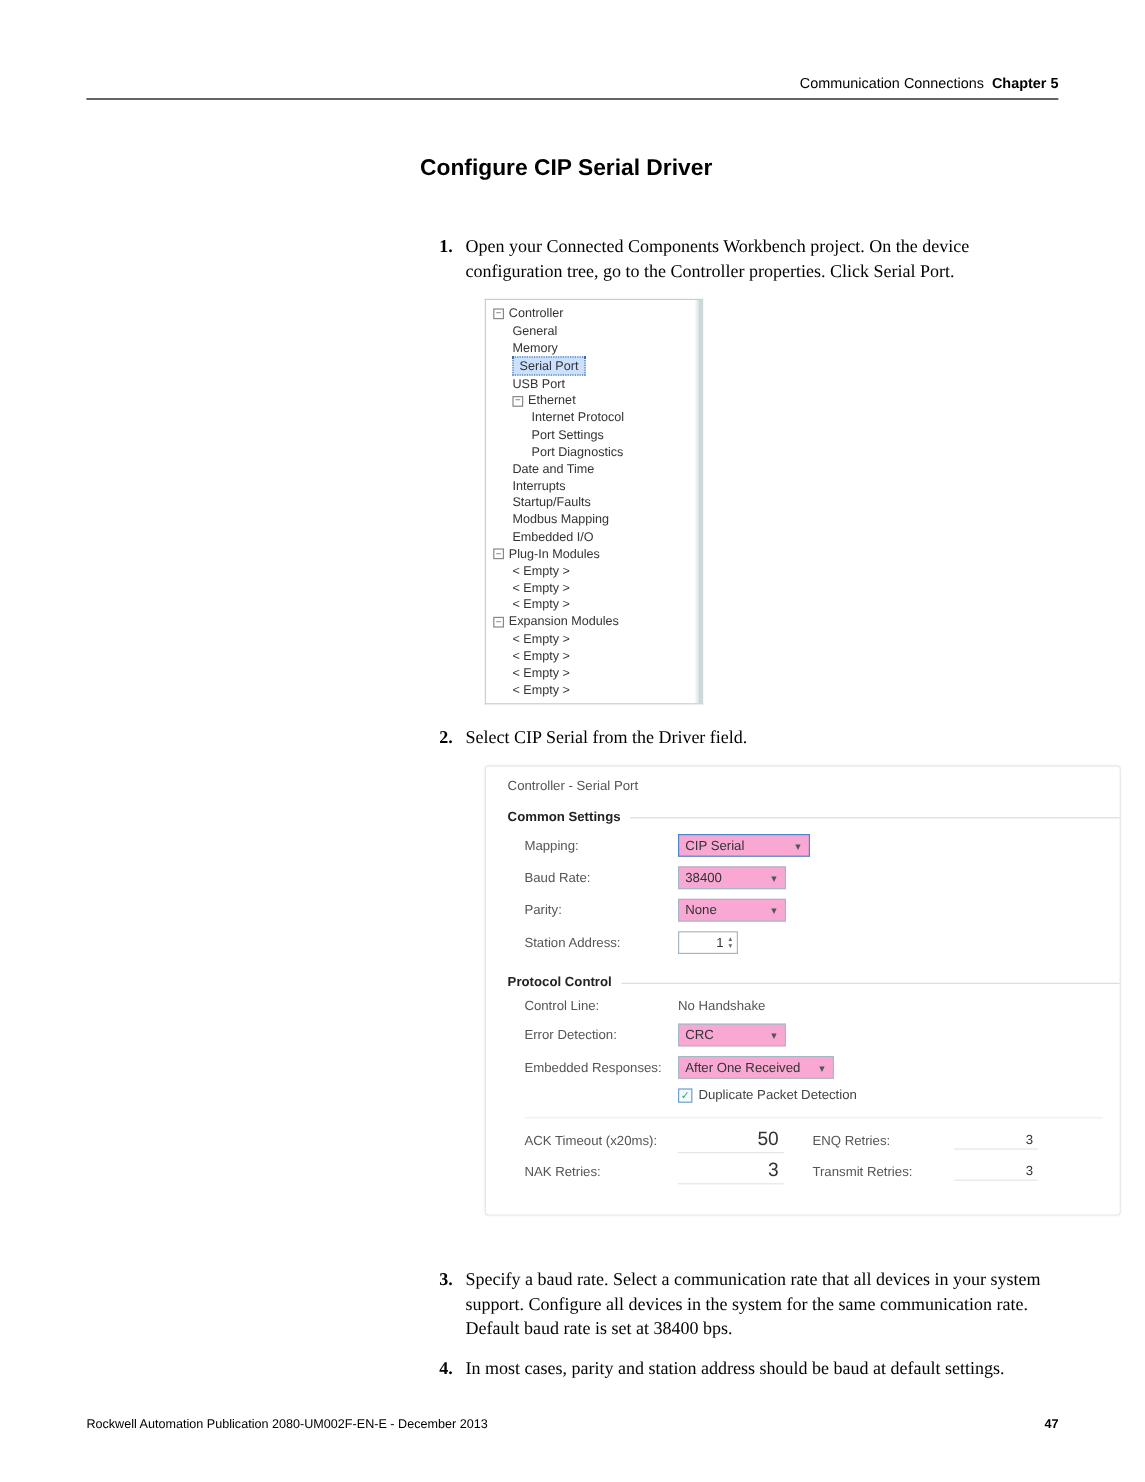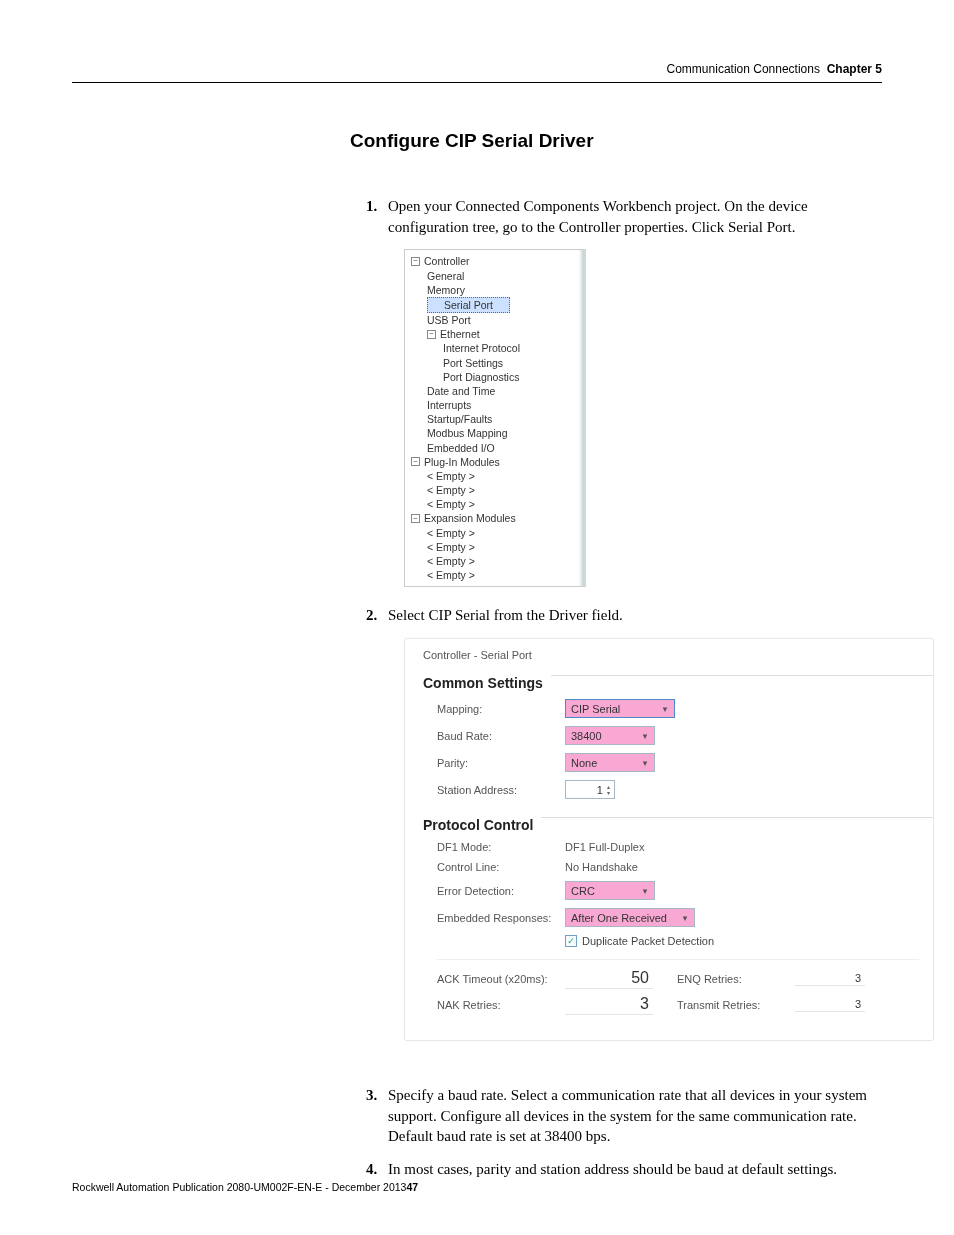--- a/index.html
+++ b/index.html
@@ -65,42 +65,42 @@
   .tree-row { display: flex; align-items: center; padding: 0 6px; white-space: nowrap; }
   .tree-exp {
     width: 9px; height: 9px; border: 1px solid #888;
     display: inline-flex; align-items: center; justify-content: center;
     font-size: 8px; margin-right: 4px; color: #555; line-height: 1;
     font-family: Arial, sans-serif;
   }
   .tree-label.selected {
     background: #cce0ff;
     border: 1px dotted #3b6ea5;
-    padding: 0 16px;
+    padding: 0 5px;
   }
   .ind-1 { padding-left: 22px; }
   .ind-2 { padding-left: 38px; }
   .ind-1x { padding-left: 10px; }
 
   
   .form-panel {
     width: 530px;
     border: 1px solid #e8e8e8;
     border-radius: 3px;
     padding: 10px 0 22px 18px;
     font-family: 'Segoe UI', Tahoma, Arial, sans-serif;
     font-size: 11px;
     color: #444;
     background: #fff;
     box-shadow: 0 0 2px rgba(0,0,0,0.05);
   }
   .form-title { font-size: 11px; color: #555; margin-bottom: 10px; }
   .fieldset-title {
-    font-weight: bold; font-size: 14px; color: #222;
-    padding: 4px 0; display: flex; 
+    font-weight: bold; font-size: 11px; color: #222;
+    padding: 4px 0; display: flex; align-items: center;
   }
   .fieldset-title::after {
     content: ""; flex: 1; border-top: 1px solid #ddd; margin-left: 8px;
   }
   .form-row { display: flex; align-items: center; padding: 4px 0 4px 14px; }
   .form-row .lbl { width: 128px; color: #555; }
   .select {
     display: inline-flex; align-items: center; justify-content: space-between;
     border: 1px solid #a6b8c8; background: #f9a8d4;
     height: 19px; padding: 0 2px 0 5px; font-size: 11px; color: #333;
@@ -139,21 +139,21 @@
   .grid-row .val-box2 {
     width: 70px; text-align: right; font-size: 11px; color: #333;
     border-bottom: 1px solid #e5e5e5; padding: 0 4px 1px 0;
   }
 
   
   .footer {
     position: absolute;
     bottom: 42px;
     left: 72px; right: 72px;
-    display: flex; 
+    display: flex; justify-content: space-between;
     font-family: Arial, Helvetica, sans-serif;
     font-size: 10.5px;
   }
   .footer .pg { font-weight: bold; }
 </style>
 </head>
 <body>
 
 <div class="header">
   <span>Communication Connections</span>
@@ -293,24 +293,20 @@
                 <span>▾</span>
               </span>
           </div>
         </div>
 
         <div class="fieldset-title" style="margin-top:10px">
             <span>Protocol Control</span>
           </div>
 
         <div class="form-row">
-          <div class="lbl">DF1 Mode:</div>
-          <div class="readonly-val">DF1 Full-Duplex</div>
-        </div>
-        <div class="form-row">
           <div class="lbl">Control Line:</div>
           <div class="readonly-val">No Handshake</div>
         </div>
         <div class="form-row">
           <div class="lbl">Error Detection:</div>
           <div class="select" style="min-width:90px">
             <span>CRC</span>
             <span class="caret">▾</span>
           </div>
         </div>

